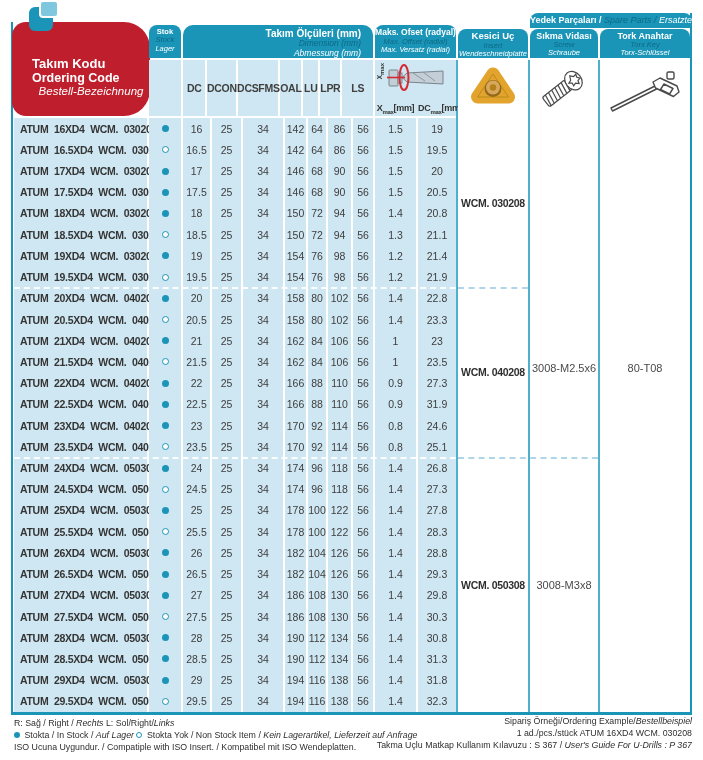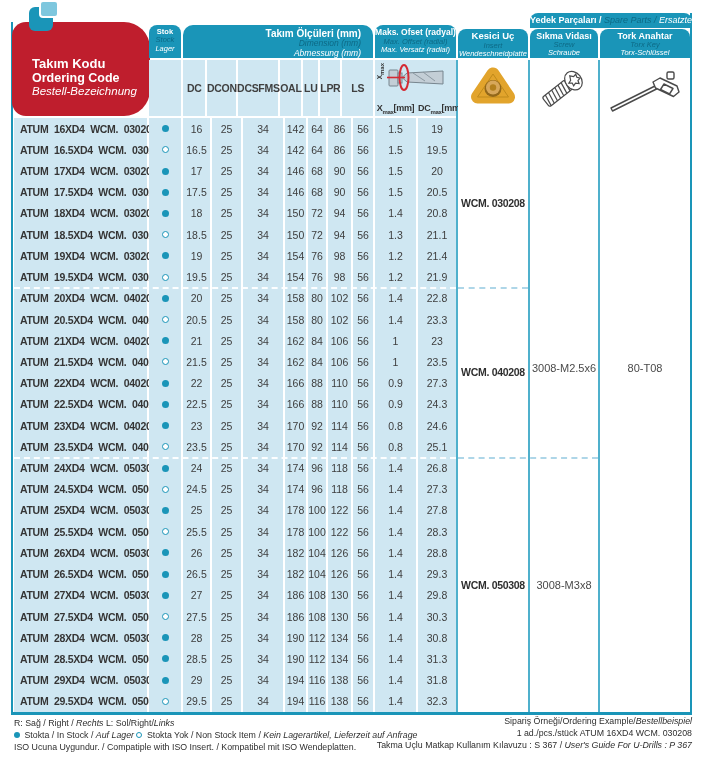--- a/index.html
+++ b/index.html
@@ -11,21 +11,21 @@
   .teal{background:#1a95b8;}
   .band{color:#fff;text-align:center;line-height:1.12;}
   .band .tr{font-weight:bold;display:block;}
   .band .en{font-style:italic;display:block;color:#0d6a86;}
   .band .de{font-style:italic;display:block;}
 
   .red-box{left:12px;top:22px;width:138px;height:94px;background:#bf1e2d;
            border-radius:14px 26px 26px 14px;color:#fff;padding:34px 0 0 20px;box-sizing:border-box;}
   .red-box .l1{font-weight:bold;font-size:13px;}
   .red-box .l2{font-weight:bold;font-size:12.5px;}
-  .red-box .l3{font-style:italic;font-size:11.5px;}
+  .red-box .l3{font-style:italic;font-size:11.5px;text-align:center;}
 
   .corner-b{left:29px;top:7px;width:24px;height:24px;background:#1a95b8;border-radius:6px;}
   .corner-a{left:39px;top:0px;width:16px;height:14px;background:#7ec7de;border-radius:4px;border:2px solid #fff;}
 
   .stok-band{left:149px;top:25px;width:32px;height:33px;border-radius:8px 8px 0 0;font-size:7.5px;padding-top:3px;box-sizing:border-box;}
   .dim-band{left:183px;top:25px;width:190px;height:33px;border-radius:10px 10px 0 0;
             font-size:8.5px;text-align:right;padding:3px 12px 0 0;box-sizing:border-box;}
   .dim-band .tr{font-size:10px;}
   .offset-band{left:375px;top:25px;width:81px;height:33px;border-radius:8px 8px 0 0;font-size:7.5px;padding-top:3px;box-sizing:border-box;}
   .offset-band .tr{font-size:8.5px;}
@@ -386,21 +386,21 @@
         <span class="dotb in"></span>
       </div>
       <div class="cell num">22.5</div>
       <div class="cell num">25</div>
       <div class="cell num">34</div>
       <div class="cell num">166</div>
       <div class="cell num">88</div>
       <div class="cell num">110</div>
       <div class="cell num">56</div>
       <div class="cell num">0.9</div>
-      <div class="cell num">24.3</div>
+      <div class="cell num">31.9</div>
       <div class="cell code">ATUM 23XD4 WCM. 040208</div>
       <div class="cell">
         <span class="dotb in"></span>
       </div>
       <div class="cell num">23</div>
       <div class="cell num">25</div>
       <div class="cell num">34</div>
       <div class="cell num">170</div>
       <div class="cell num">92</div>
       <div class="cell num">114</div>

